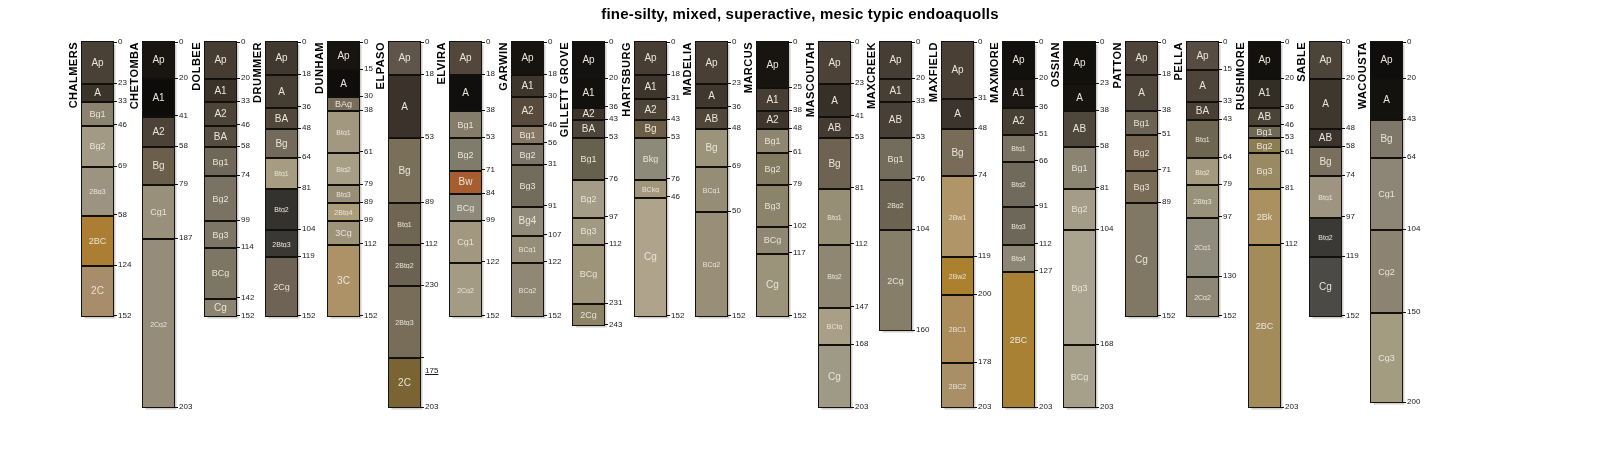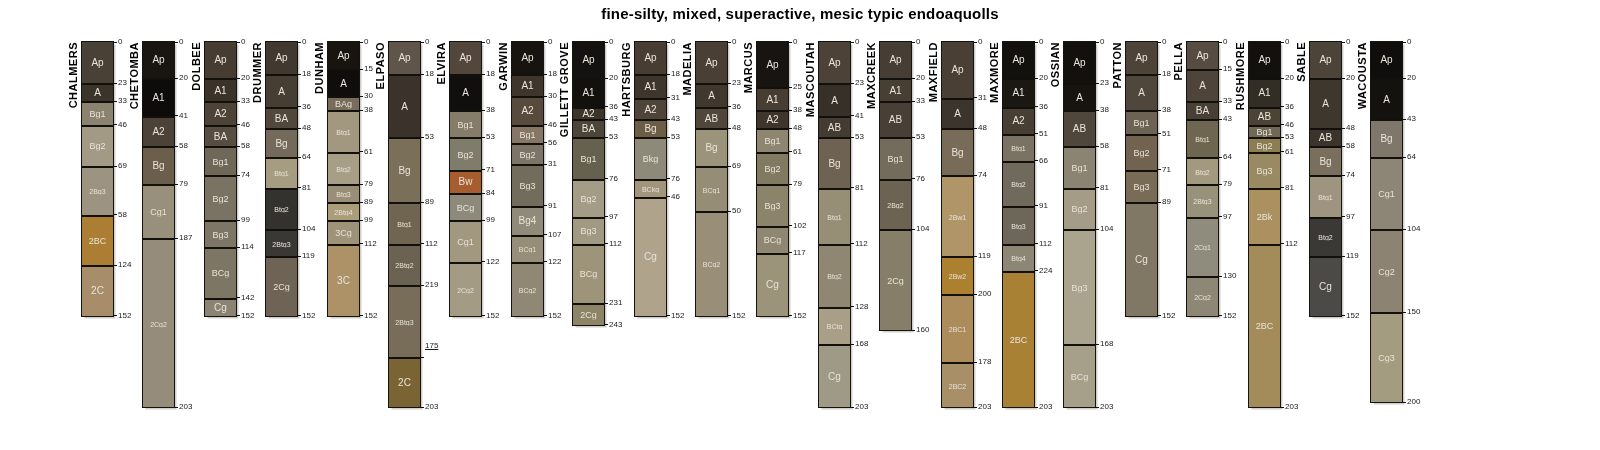--- a/index.html
+++ b/index.html
@@ -338,23 +338,23 @@
         <span class="depth-label" style="left: 36px; top: 42px;">0</span>
         <div class="depth-tick" style="left: 31px; top: 73.9px;"></div>
         <span class="depth-label" style="left: 36px; top: 74.4px;">18</span>
         <div class="depth-tick" style="left: 31px; top: 136.9px;"></div>
         <span class="depth-label" style="left: 36px; top: 137.4px;">53</span>
         <div class="depth-tick" style="left: 31px; top: 201.7px;"></div>
         <span class="depth-label" style="left: 36px; top: 202.2px;">89</span>
         <div class="depth-tick" style="left: 31px; top: 243.1px;"></div>
         <span class="depth-label" style="left: 36px; top: 243.6px;">112</span>
         <div class="depth-tick" style="left: 31px; top: 284.5px;"></div>
-        <span class="depth-label" style="left: 36px; top: 285px;">219</span>
+        <span class="depth-label" style="left: 36px; top: 285px;">230</span>
         <div class="depth-tick" style="left: 31px; top: 356.5px;"></div>
-        <span class="depth-label" style="left: 36px; top: 346px; text-decoration: underline;">175</span>
+        <span class="depth-label" style="left: 36px; top: 371px; text-decoration: underline;">175</span>
         <div class="depth-tick" style="left: 31px; top: 406.9px;"></div>
         <span class="depth-label" style="left: 36px; top: 407.4px;">203</span>
       </div>
       <div class="series-group" style="left: 450px; width: 31px;">
         <div class="series-label" style="left: -14px; top: 42px;">ELVIRA</div>
         <div class="soil-column" style="left: 0px; top: 42px; width: 31px; height: 273.6px;">
           <div class="horizon" style="top: 0px; height: 32.4px; background: rgb(83, 71, 60);">
             <div class="horizon-label" style="font-size: 10px;">Ap</div>
           </div>
           <div class="horizon sep" style="top: 32.4px; height: 36px; background: rgb(17, 15, 13);">
@@ -662,21 +662,21 @@
         <span class="depth-label" style="left: 36px; top: 83.4px;">23</span>
         <div class="depth-tick" style="left: 31px; top: 115.3px;"></div>
         <span class="depth-label" style="left: 36px; top: 115.8px;">41</span>
         <div class="depth-tick" style="left: 31px; top: 136.9px;"></div>
         <span class="depth-label" style="left: 36px; top: 137.4px;">53</span>
         <div class="depth-tick" style="left: 31px; top: 187.3px;"></div>
         <span class="depth-label" style="left: 36px; top: 187.8px;">81</span>
         <div class="depth-tick" style="left: 31px; top: 243.1px;"></div>
         <span class="depth-label" style="left: 36px; top: 243.6px;">112</span>
         <div class="depth-tick" style="left: 31px; top: 306.1px;"></div>
-        <span class="depth-label" style="left: 36px; top: 306.6px;">128</span>
+        <span class="depth-label" style="left: 36px; top: 306.6px;">147</span>
         <div class="depth-tick" style="left: 31px; top: 343.9px;"></div>
         <span class="depth-label" style="left: 36px; top: 344.4px;">168</span>
         <div class="depth-tick" style="left: 31px; top: 406.9px;"></div>
         <span class="depth-label" style="left: 36px; top: 407.4px;">203</span>
       </div>
       <div class="series-group" style="left: 880px; width: 31px;">
         <div class="series-label" style="left: -14px; top: 42px;">MAXCREEK</div>
         <div class="soil-column" style="left: 0px; top: 42px; width: 31px; height: 288px;">
           <div class="horizon" style="top: 0px; height: 36px; background: rgb(70, 61, 52);">
             <div class="horizon-label" style="font-size: 10px;">Ap</div>
@@ -790,21 +790,21 @@
         <span class="depth-label" style="left: 36px; top: 106.8px;">36</span>
         <div class="depth-tick" style="left: 31px; top: 133.3px;"></div>
         <span class="depth-label" style="left: 36px; top: 133.8px;">51</span>
         <div class="depth-tick" style="left: 31px; top: 160.3px;"></div>
         <span class="depth-label" style="left: 36px; top: 160.8px;">66</span>
         <div class="depth-tick" style="left: 31px; top: 205.3px;"></div>
         <span class="depth-label" style="left: 36px; top: 205.8px;">91</span>
         <div class="depth-tick" style="left: 31px; top: 243.1px;"></div>
         <span class="depth-label" style="left: 36px; top: 243.6px;">112</span>
         <div class="depth-tick" style="left: 31px; top: 270.1px;"></div>
-        <span class="depth-label" style="left: 36px; top: 270.6px;">224</span>
+        <span class="depth-label" style="left: 36px; top: 270.6px;">127</span>
         <div class="depth-tick" style="left: 31px; top: 406.9px;"></div>
         <span class="depth-label" style="left: 36px; top: 407.4px;">203</span>
       </div>
       <div class="series-group" style="left: 1064px; width: 31px;">
         <div class="series-label" style="left: -14px; top: 42px;">OSSIAN</div>
         <div class="soil-column" style="left: 0px; top: 42px; width: 31px; height: 365.4px;">
           <div class="horizon" style="top: 0px; height: 41.4px; background: rgb(19, 17, 14);">
             <div class="horizon-label" style="font-size: 10px;">Ap</div>
           </div>
           <div class="horizon sep" style="top: 41.4px; height: 27px; background: rgb(23, 20, 16);">

